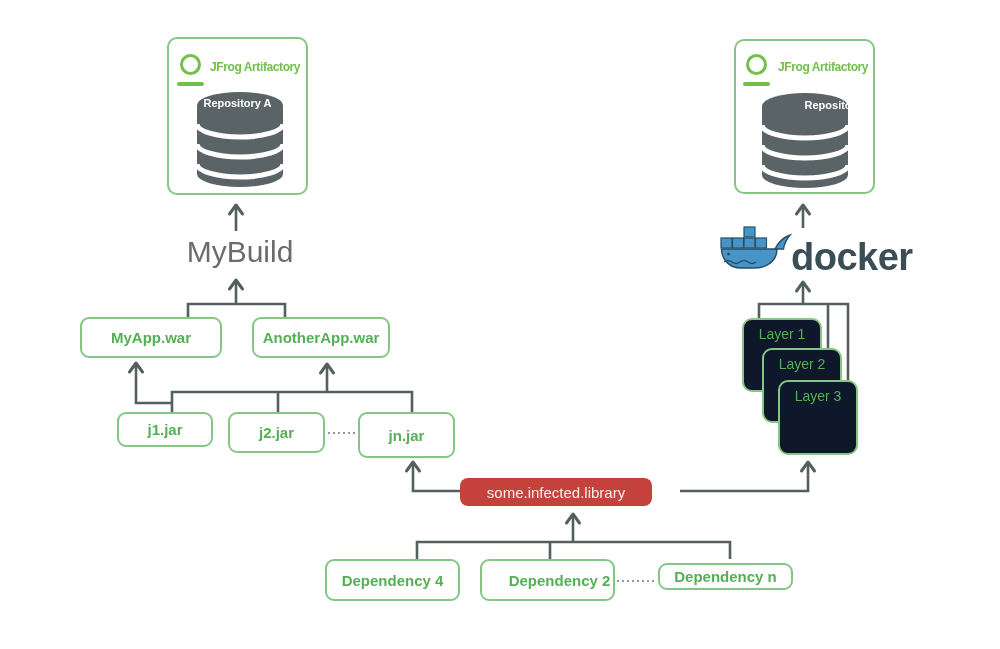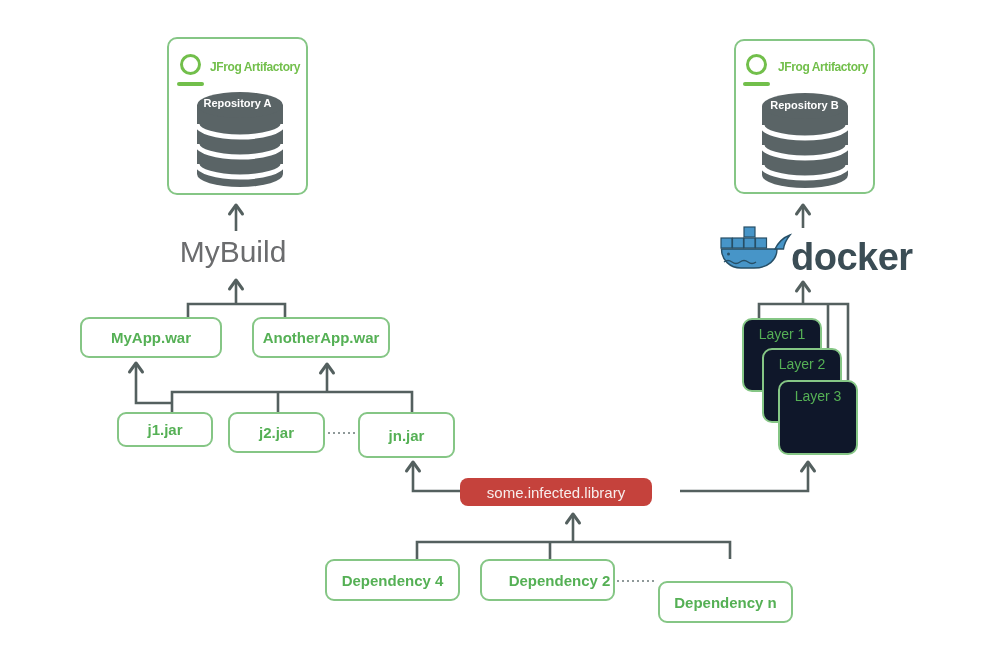--- a/index.html
+++ b/index.html
@@ -113,24 +113,24 @@
     <span class="ring" style="left:10px;top:13px;"></span>
     <span class="ring-under" style="left:7px;top:41px;"></span>
     <span class="brand" style="left:42px;top:19px;">JFrog Artifactory</span>
     <svg class="dbsvg" style="left:24px;top:50px;" width="90" height="100" viewBox="0 0 90 100">
       <path class="db-fill" d="M2,15 L88,15 L88,84 A43,13 0 0 1 2,84 Z"></path>
       <ellipse class="db-fill" cx="45" cy="15" rx="43" ry="13"></ellipse>
       <path class="db-groove" d="M2,34 A43,13 0 0 0 88,34"></path>
       <path class="db-groove" d="M2,54 A43,13 0 0 0 88,54"></path>
       <path class="db-groove" d="M2,74 A43,13 0 0 0 88,74"></path>
     </svg>
-    <div class="repo-label" style="top:58px;">Repository B</div>
+    <div class="repo-label" style="top:58px;text-align:right;">Repository B</div>
   </div>
 
-  <div class="big-label" style="left:143px;top:235px;width:180px;">MyBuild</div>
+  <div class="big-label" style="left:150px;top:235px;width:180px;">MyBuild</div>
 
   <svg class="whale" style="left:720px;top:226px;" width="76" height="48" viewBox="0 0 76 48">
     <rect class="cont" x="24" y="1" width="11" height="10"></rect>
     <rect class="cont" x="1" y="12" width="11" height="10"></rect>
     <rect class="cont" x="12.5" y="12" width="11" height="10"></rect>
     <rect class="cont" x="24" y="12" width="11" height="10"></rect>
     <rect class="cont" x="35.5" y="12" width="11" height="10"></rect>
     <path class="body" d="M1.5,23 L57,23 C57,34 48,42 34,42 L21,42 C10,42 1.5,34 1.5,23 Z"></path>
     <path class="body" d="M55,23 C58,17 62,12 70,9 C66,14 64,19 63.5,23 Z"></path>
     <circle cx="8.5" cy="28" r="1.5" fill="#274f66"></circle>
@@ -146,15 +146,15 @@
   <div class="gbox" style="left:358px;top:412px;width:97px;height:46px;">jn.jar</div>
 
   <div class="layerbox" style="left:742px;top:318px;width:80px;height:74px;">Layer 1</div>
   <div class="layerbox" style="left:762px;top:348px;width:80px;height:75px;">Layer 2</div>
   <div class="layerbox" style="left:778px;top:380px;width:80px;height:75px;">Layer 3</div>
 
   <div class="redbox" style="left:460px;top:478px;width:192px;height:28px;">some.infected.library</div>
 
   <div class="gbox" style="left:325px;top:559px;width:135px;height:42px;">Dependency 4</div>
   <div class="gbox" style="left:480px;top:559px;width:135px;height:42px;padding-left:24px;">Dependency 2</div>
-  <div class="gbox" style="left:658px;top:581px;width:135px;height:42px;">Dependency n</div>
+  <div class="gbox" style="left:658px;top:563px;width:135px;height:27px;">Dependency n</div>
 
 </div>
 
 </body></html>

